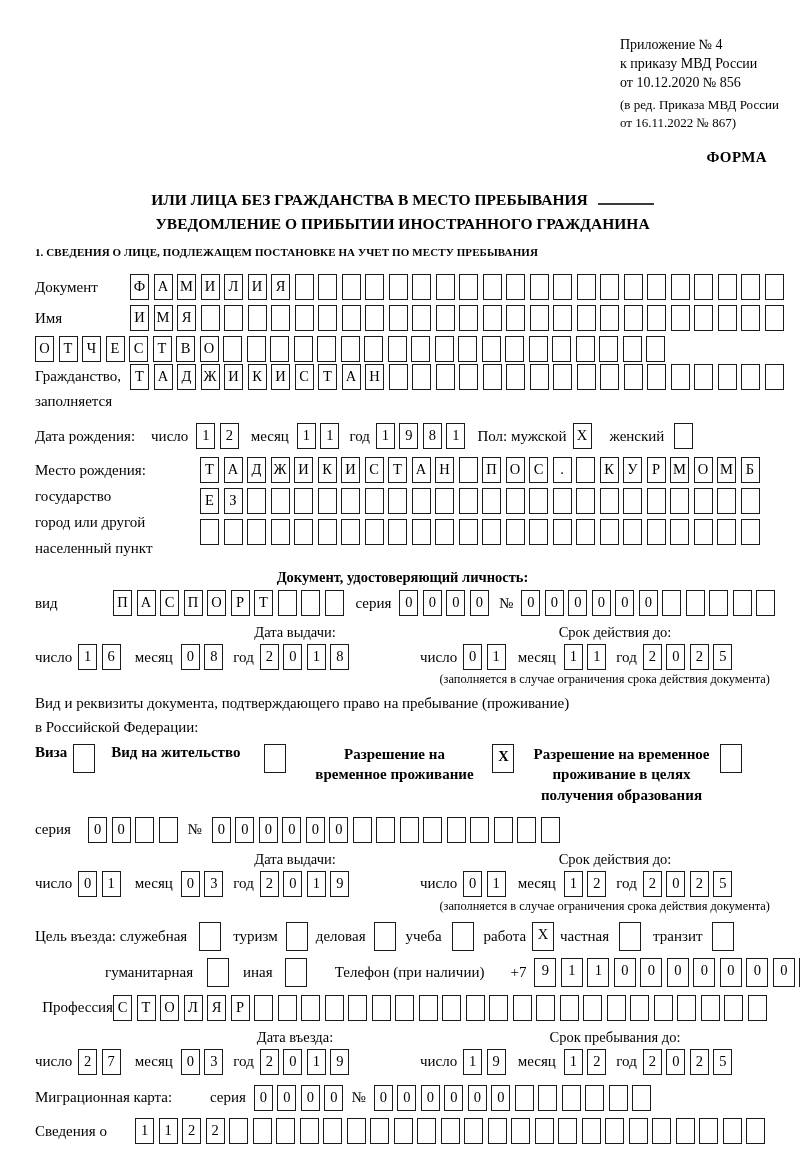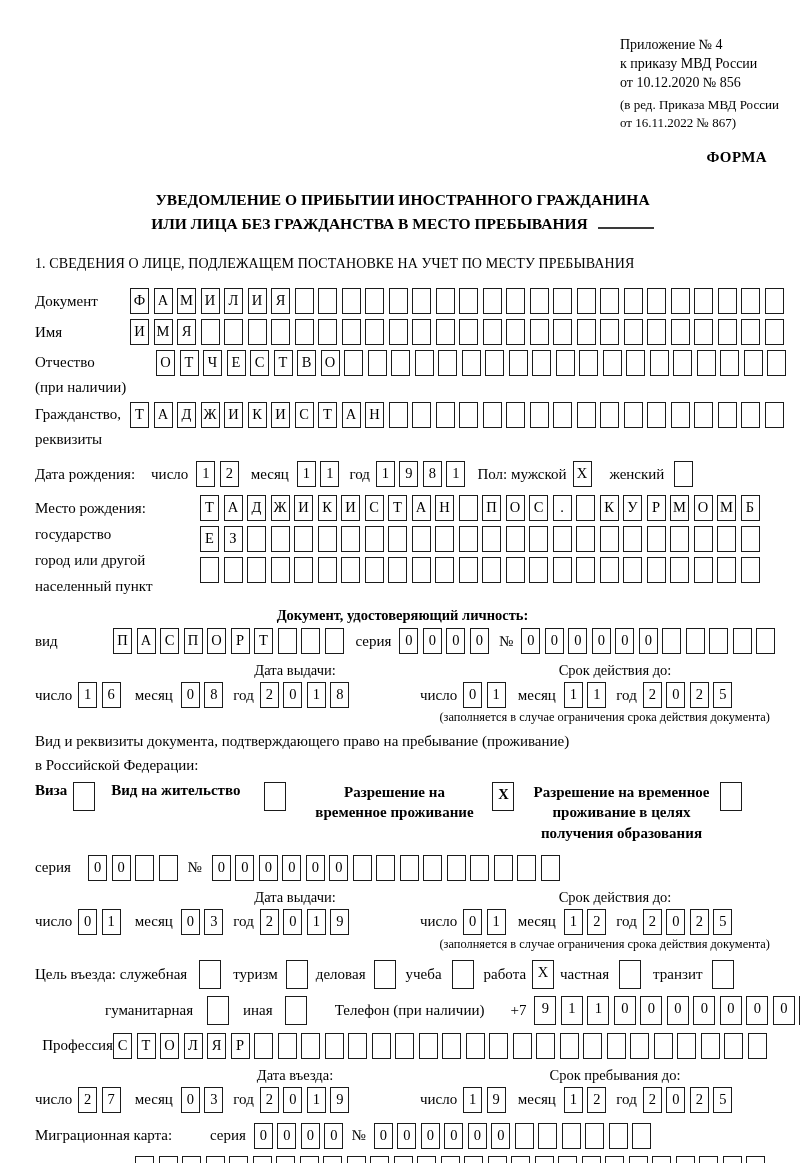--- a/index.html
+++ b/index.html
@@ -7,21 +7,21 @@
   .page { position:relative; width:800px; height:1163px; box-sizing:border-box; padding:36px 30px 0 35px; }
 
   .appendix { margin-left:585px; font-size:14px; line-height:1.34; }
   .appendix .ap-line { white-space:nowrap; }
   .appendix .ap-note { font-size:13px; margin-top:4px; }
   .form-label { text-align:right; font-weight:bold; font-size:15px; margin-top:18px; padding-right:3px; letter-spacing:.4px; }
 
   .title { text-align:center; font-weight:bold; font-size:15.5px; line-height:1.55; margin-top:22px; }
   .blank-line { display:inline-block; width:56px; border-bottom:2px solid #3a3a3a; height:.9em; margin-left:10px; }
 
-  .sec-heading { font-weight:normal; font-size:14px; margin-top:20px; letter-spacing:.1px; }
+  .sec-heading { font-weight:bold; font-size:11px; margin-top:10px; letter-spacing:.1px; }
 
   .r { display:flex; align-items:center; margin-top:5px; }
   .rt { align-items:flex-start; }
   .lbl { font-size:15px; flex:0 0 auto; }
   .lbl-col { flex:0 0 auto; font-size:15px; line-height:25px; }
   .cells { display:flex; gap:4.5px; flex:0 0 auto; }
   .cell { width:19px; height:26px; border:1.7px solid #1b1b1b; box-sizing:border-box; font-size:14.5px; line-height:22px; text-align:center; background:#fff; flex:0 0 auto; }
   .cb .cell { width:22px; height:29px; }
   .stack .cells { margin-bottom:5px; }
   .stack .cells:last-child { margin-bottom:0; }
@@ -55,22 +55,22 @@
     <div class="ap-line">от 10.12.2020 № 856</div>
     <div class="ap-note">
       <div class="ap-line">(в ред. Приказа МВД России</div>
       <div class="ap-line">от 16.11.2022 № 867)</div>
     </div>
   </div>
 
   <div class="form-label">ФОРМА</div>
 
   <div class="title">
+    <div><span>ИЛИ ЛИЦА БЕЗ ГРАЖДАНСТВА В МЕСТО ПРЕБЫВАНИЯ</span><span class="blank-line"></span></div>
     <div>УВЕДОМЛЕНИЕ О ПРИБЫТИИ ИНОСТРАННОГО ГРАЖДАНИНА</div>
-    <div><span>ИЛИ ЛИЦА БЕЗ ГРАЖДАНСТВА В МЕСТО ПРЕБЫВАНИЯ</span><span class="blank-line"></span></div>
   </div>
 
   <div class="sec-heading">1. СВЕДЕНИЯ О ЛИЦЕ, ПОДЛЕЖАЩЕМ ПОСТАНОВКЕ НА УЧЕТ ПО МЕСТУ ПРЕБЫВАНИЯ</div>
 
   <div class="r" style="margin-top:16px;">
     <span class="lbl" style="width:95px;">Документ</span>
     <span class="cells">
         <span class="cell">Ф</span>
         <span class="cell">А</span>
         <span class="cell">М</span>
@@ -130,24 +130,20 @@
         <span class="cell"></span>
         <span class="cell"></span>
         <span class="cell"></span>
         <span class="cell"></span>
         <span class="cell"></span>
         <span class="cell"></span>
       </span>
   </div>
 
   <div class="r rt">
-    <span class="lbl-col" style="width:121px;">
-      <div>Отчество</div>
-      <div>(при наличии)</div>
-    </span>
     <span class="cells">
         <span class="cell">О</span>
         <span class="cell">Т</span>
         <span class="cell">Ч</span>
         <span class="cell">Е</span>
         <span class="cell">С</span>
         <span class="cell">Т</span>
         <span class="cell">В</span>
         <span class="cell">О</span>
         <span class="cell"></span>
@@ -168,21 +164,21 @@
         <span class="cell"></span>
         <span class="cell"></span>
         <span class="cell"></span>
         <span class="cell"></span>
       </span>
   </div>
 
   <div class="r rt" style="margin-top:2px;">
     <span class="lbl-col" style="width:95px;">
       <div>Гражданство,</div>
-      <div>реквизиты</div>
+      <div>заполняется</div>
     </span>
     <span class="cells">
         <span class="cell">Т</span>
         <span class="cell">А</span>
         <span class="cell">Д</span>
         <span class="cell">Ж</span>
         <span class="cell">И</span>
         <span class="cell">К</span>
         <span class="cell">И</span>
         <span class="cell">С</span>

